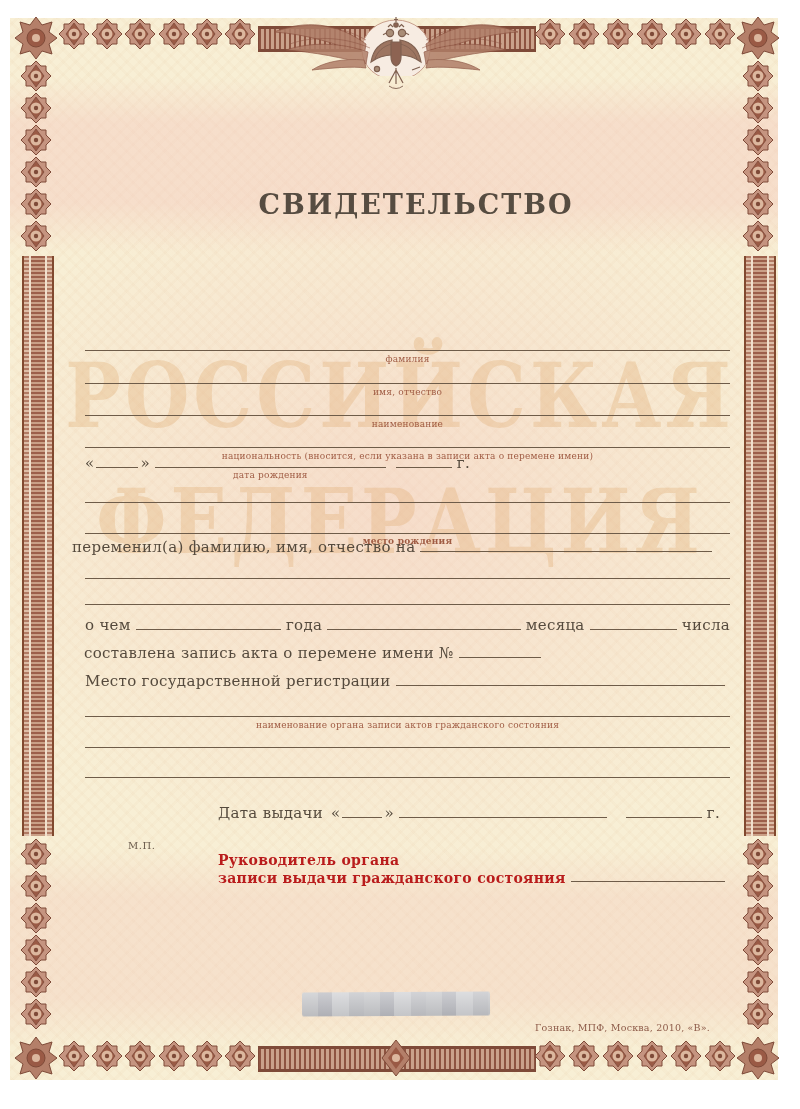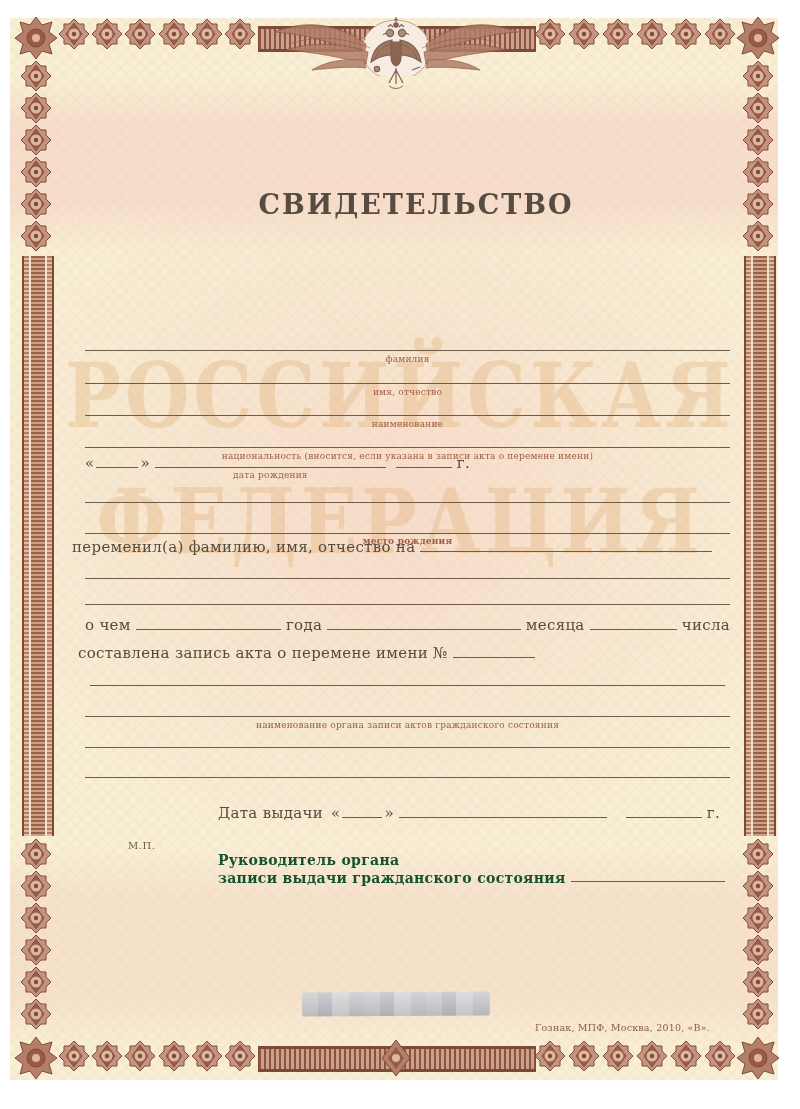--- a/index.html
+++ b/index.html
@@ -42,21 +42,21 @@
   .wm{position:absolute;left:0;width:800px;text-align:center;z-index:1;
     font-weight:bold;font-size:74px;letter-spacing:4px;color:rgba(223,170,112,.32);
     transform:scaleY(1.22);}
   .uline{position:absolute;height:0;border-bottom:1px solid #6e5c49;z-index:2;}
   .flabel{position:absolute;font-size:9px;color:#a05c44;letter-spacing:.2px;z-index:2;text-align:center;white-space:nowrap;}
   .row{position:absolute;display:flex;align-items:flex-end;color:#554a3d;font-size:15px;letter-spacing:.3px;z-index:2;}
   .row .t{white-space:nowrap;}
   .fill{border-bottom:1px solid #6e5c49;flex:1 1 auto;margin:0 5px 4px 5px;position:relative;}
   .fill .flabel{top:3px;left:50%;transform:translateX(-50%);}
   .small{font-size:10px;color:#6b5c4e;letter-spacing:.5px;}
-  .headblk{position:absolute;z-index:2;color:#14532d;font-weight:bold;font-size:14px;letter-spacing:.3px;}
+  .headblk{position:absolute;z-index:2;color:#b91c1c;font-weight:bold;font-size:14px;letter-spacing:.3px;}
   .serial{position:absolute;left:302px;top:992px;width:188px;height:24px;z-index:2;border-radius:2px;
     transform:rotate(-.3deg);filter:blur(.7px);
     background:
       linear-gradient(180deg, rgba(255,255,255,.28), rgba(0,0,0,.06)),
       repeating-linear-gradient(90deg,#c7c8cb 0 16px,#b9bac0 16px 30px,#d0d1d4 30px 47px,#c2c3c7 47px 62px);}
   .imprint{position:absolute;right:90px;top:1022px;z-index:2;font-size:9.5px;color:#8d5b49;letter-spacing:.2px;}
 </style>
 </head>
 <body>
 
@@ -493,26 +493,27 @@
 <div class="row" style="left:85px;top:614px;width:645px;height:20px;">
   <span class="t">о чем</span>
   <span class="fill" style="flex:1.5;"></span>
   <span class="t">года</span>
   <span class="fill" style="flex:2.0;"></span>
   <span class="t">месяца</span>
   <span class="fill" style="flex:0.9;"></span>
   <span class="t">числа</span>
 </div>
 
-<div class="row" style="left:78px;top:642px;width:462px;height:20px;">
+<div class="row" style="left:84px;top:642px;width:462px;height:20px;">
   <span class="t">составлена запись акта о перемене имени №</span>
   <span class="fill"></span>
 </div>
 
 <div class="row" style="left:85px;top:670px;width:645px;height:20px;">
+  <span class="t">Место государственной регистрации</span>
   <span class="fill"></span>
 </div>
 
 <div class="uline" style="left:85px;top:716px;width:645px;"></div>
 <div class="flabel" style="left:85px;top:720px;width:645px;">наименование органа записи актов гражданского состояния</div>
 
 <div class="uline" style="left:85px;top:747px;width:645px;"></div>
 <div class="uline" style="left:85px;top:777px;width:645px;"></div>
 
 <div class="row" style="left:218px;top:802px;width:502px;height:20px;text-align:center;">

